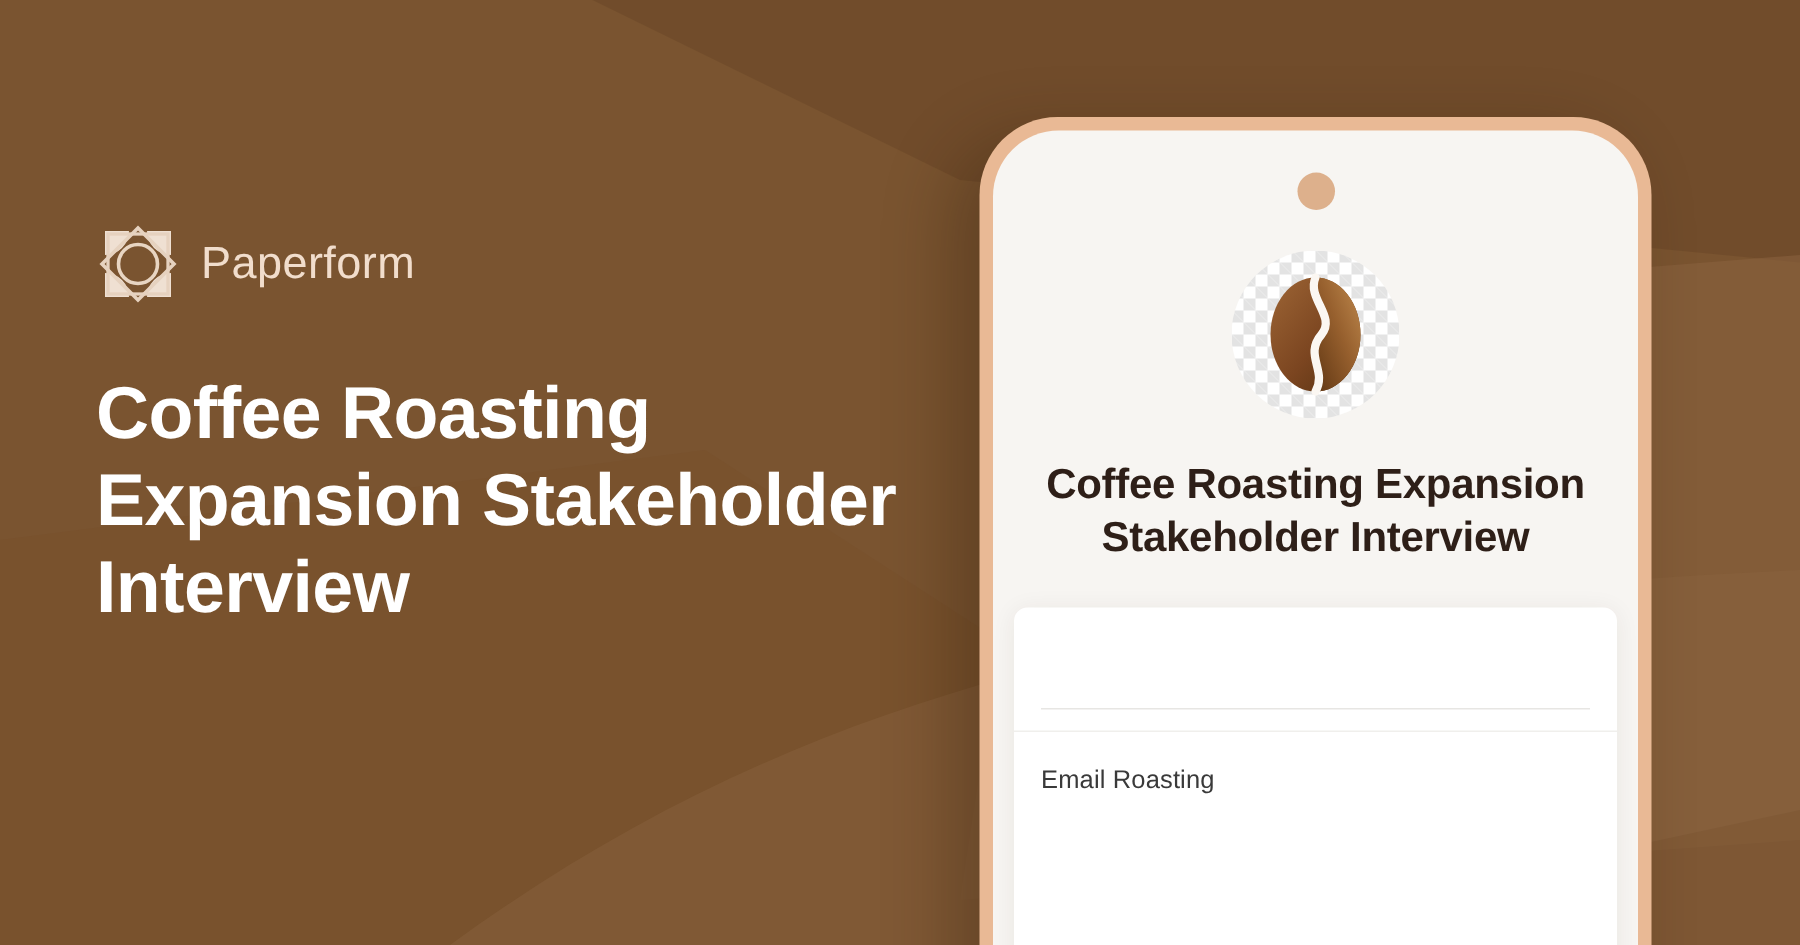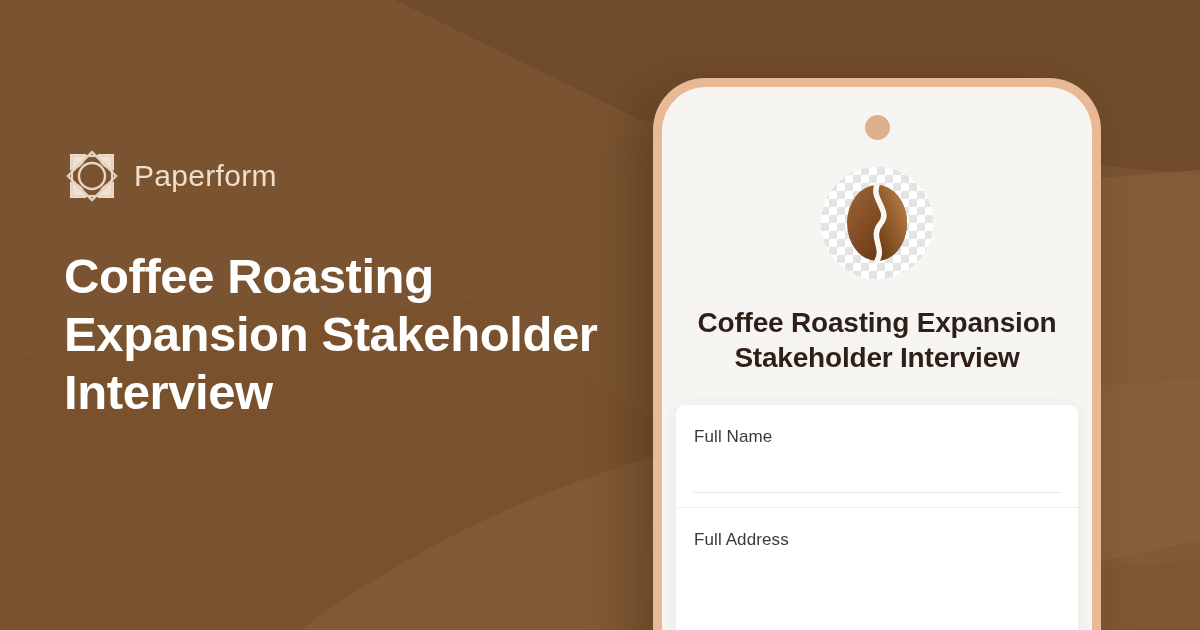--- a/index.html
+++ b/index.html
@@ -223,26 +223,25 @@
           <path d="M56 18 A30 38 0 0 1 56 94 C 64 80, 48 70, 60 56 C 70 44, 50 32, 56 18 Z" fill="url(#beanR)"></path>
           <path d="M56 18 C 50 32, 70 44, 60 56 C 48 70, 64 80, 56 94" fill="none" stroke="#fbf7f2" stroke-width="5.5" stroke-linecap="round"></path>
         </svg>
       </div>
 
       <div class="form-title">Coffee Roasting Expansion Stakeholder Interview</div>
 
       <div class="form-card">
 
         <div class="field">
-          <div class="field-label">Full Name</div>
           <input class="field-input" type="text" placeholder="" style="">
         </div>
 
         <div class="field last">
-          <div class="field-label">Full Address</div>
+          <div class="field-label">Email Roasting</div>
           <input class="field-input" type="email" placeholder="" style="">
         </div>
 
       </div>
 
     </div>
   </div>
 
 </div>
 

